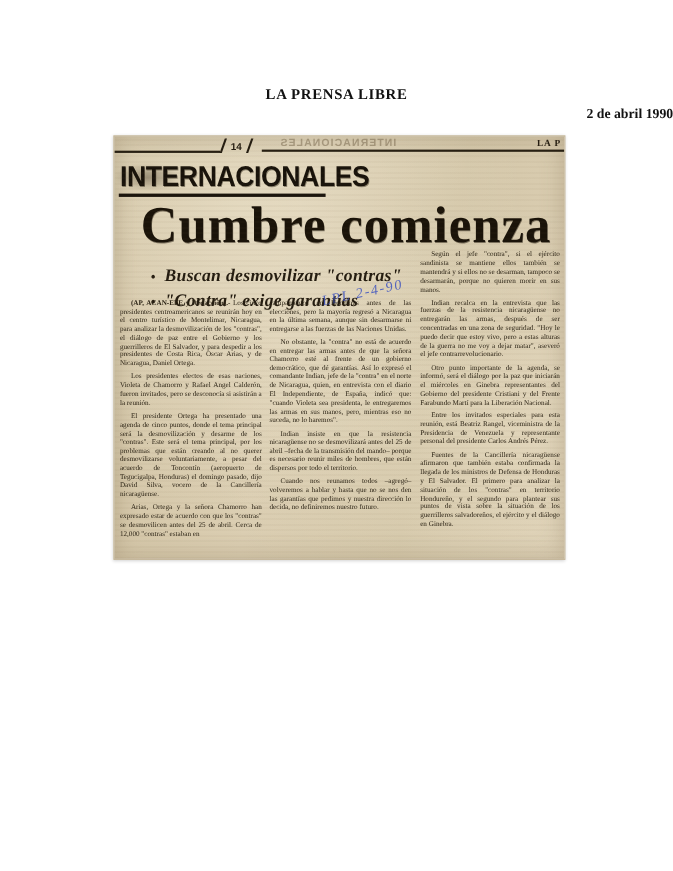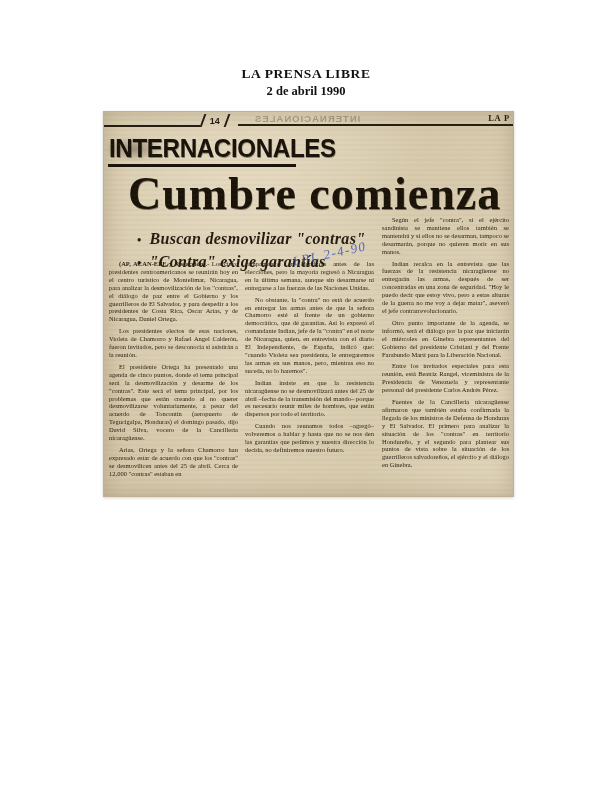--- a/index.html
+++ b/index.html
@@ -1,23 +1,23 @@
 <!DOCTYPE html>
 <html lang="es"><head>
 <meta charset="utf-8">
 <style>
   html,body{margin:0;padding:0;background:#ffffff;}
   .sheet{
     position:relative;width:612px;height:613px;background:#ffffff;
-    font-family:"Liberation Serif",serif;overflow:hidden;
+    font-family:"Liberation Serif",serif;overflow:hidden;margin-top:12px;
   }
   
   .page-header{position:absolute;left:0;top:66px;width:612px;text-align:center;color:#121212;}
   .pub-title{font-weight:bold;font-size:13.5px;letter-spacing:.6px;}
-  .pub-date{font-weight:bold;font-size:12.5px;margin-top:2px;}
+  .pub-date{font-weight:bold;font-size:12.5px;margin-top:2px;text-align:right;}
   
   .clipping{
     position:absolute;left:103px;top:111px;width:409px;height:384px;
     background:
       radial-gradient(ellipse at 28% 18%, rgba(255,250,232,.30), transparent 62%),
       radial-gradient(ellipse at 85% 70%, rgba(255,248,228,.18), transparent 55%),
       linear-gradient(100deg,#d2c4a5 0%,#dbceb2 38%,#d4c7a9 68%,#ddd0b5 100%);
     box-shadow: inset 0 0 22px rgba(115,96,66,.32), 0 1px 3px rgba(0,0,0,.18);
     border:1px solid #c0b192;overflow:hidden;color:#2a2214;
   }

